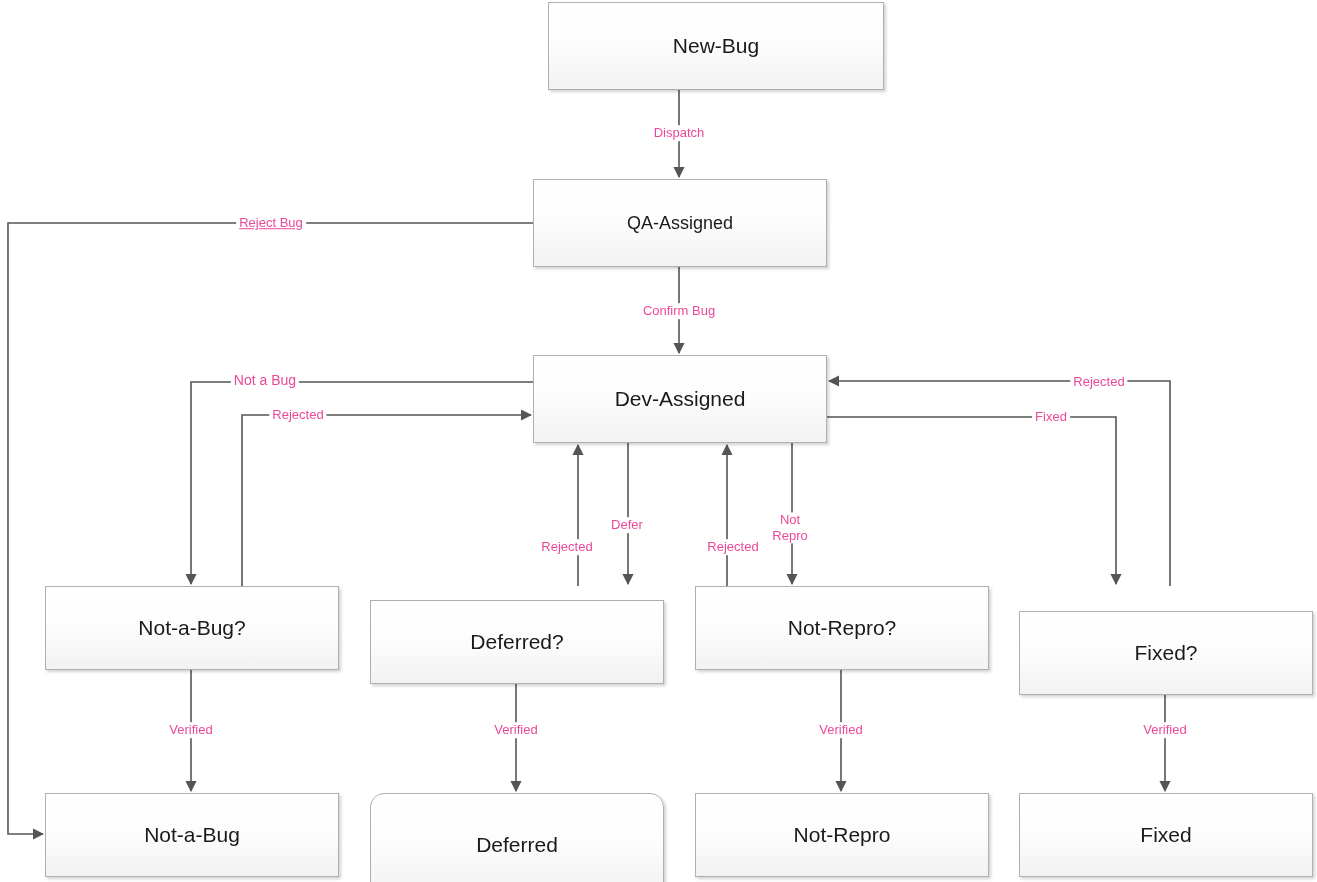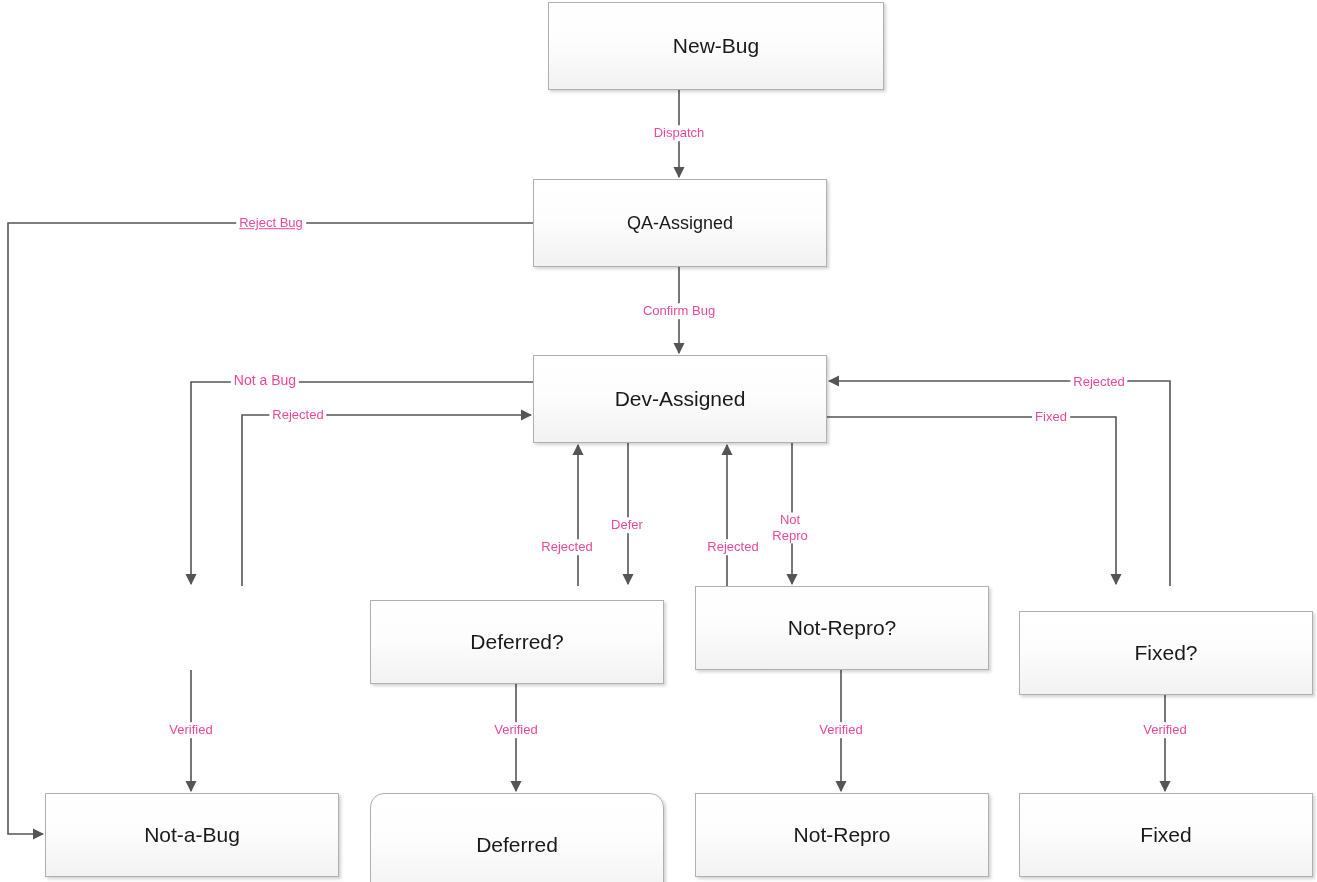--- a/index.html
+++ b/index.html
@@ -98,20 +98,23 @@
   </div>
 
   <div class="node" style="left:533px; top:179px; width:294px; height:88px; font-size:18px;">
     <span class="node-label">QA-Assigned</span>
   </div>
 
   <div class="node" style="left:533px; top:355px; width:294px; height:88px; font-size:21px;">
     <span class="node-label">Dev-Assigned</span>
   </div>
 
+  <div class="node" style="left:45px; top:586px; width:294px; height:84px; font-size:21px;">
+    <span class="node-label">Not-a-Bug?</span>
+  </div>
 
   <div class="node" style="left:370px; top:600px; width:294px; height:84px; font-size:21px;">
     <span class="node-label">Deferred?</span>
   </div>
 
   <div class="node" style="left:695px; top:586px; width:294px; height:84px; font-size:21px;">
     <span class="node-label">Not-Repro?</span>
   </div>
 
   <div class="node" style="left:1019px; top:586px; width:294px; height:84px; font-size:21px;margin-top:25px;">

